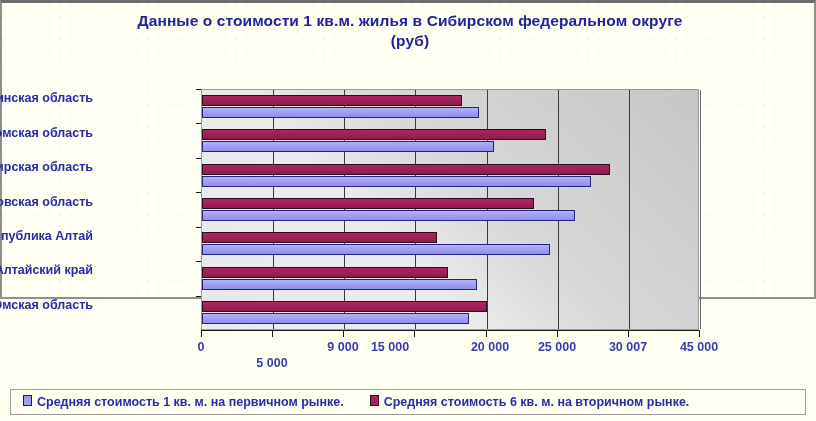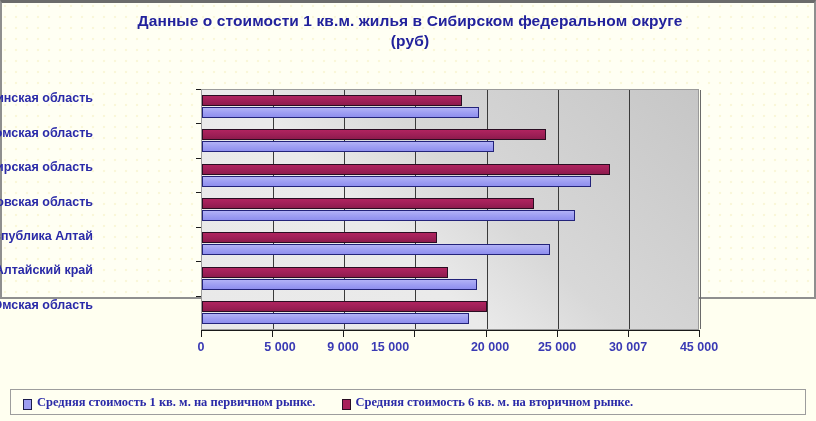--- a/index.html
+++ b/index.html
@@ -89,21 +89,21 @@
   #legend{
     position:absolute;
     left:8px;top:386px;
     width:796px;height:26px;
     box-sizing:border-box;
     border:1px solid #9d9d9d;
     background:rgba(255,255,243,.4);
     display:flex;align-items:center;
     padding-left:12px;
   }
-  .legend-item{display:flex;align-items:flex-end;margin-right:26px;font-family:Liberation Serif, serif;}
+  .legend-item{display:flex;align-items:flex-start;margin-right:26px;}
   .swatch{
     width:9px;height:11px;margin-right:5px;
     box-sizing:border-box;border:1px solid #1b1b4d;
   }
   .swatch.primary{background:#9d9df2;}
   .swatch.secondary{background:#a8205a;border-color:#2a0d22;}
   .legend-text{color:#2a2aa8;font-size:12.5px;font-weight:bold;white-space:nowrap;}
 </style>
 </head>
 <body>
@@ -137,21 +137,21 @@
       <div class="bar primary" style="left: 0px; top: 189px; width: 275px;"></div>
       <div class="bar secondary" style="left: 0px; top: 211px; width: 285px;"></div>
       <div class="bar primary" style="left: 0px; top: 223px; width: 267px;"></div>
     </div>
   <div id="xaxis"></div>
 
   <div id="ticklayer">
       <div class="tick" style="left: 199px;"></div>
       <div class="xlabel" style="left: 199px;">0</div>
       <div class="tick" style="left: 270px;"></div>
-      <div class="xlabel" style="left: 278px;">5 000</div>
+      <div class="xlabel" style="left: 270px; margin-top: 16px;">5 000</div>
       <div class="tick" style="left: 341px;"></div>
       <div class="xlabel" style="left: 341px;">9 000</div>
       <div class="tick" style="left: 412px;"></div>
       <div class="xlabel" style="left: 388px;">15 000</div>
       <div class="tick" style="left: 484px;"></div>
       <div class="xlabel" style="left: 488px;">20 000</div>
       <div class="tick" style="left: 555px;"></div>
       <div class="xlabel" style="left: 555px;">25 000</div>
       <div class="tick" style="left: 626px;"></div>
       <div class="xlabel" style="left: 626px;">30 007</div>

